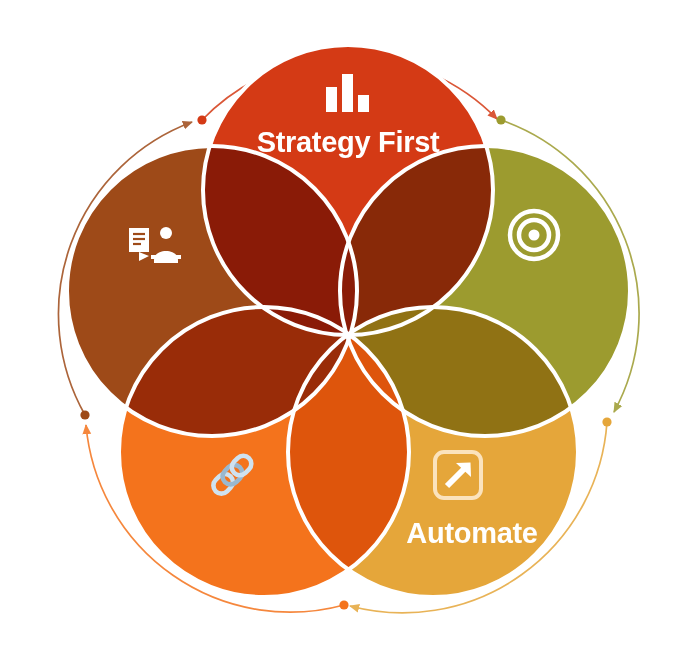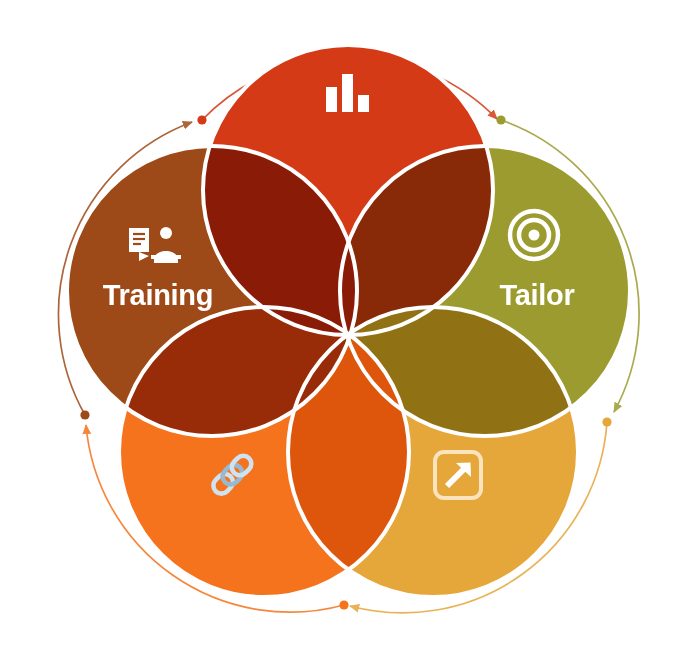--- a/index.html
+++ b/index.html
@@ -126,37 +126,38 @@
       </g>
   </svg>
 
   <div class="node-icon" id="icon-strategy-first" style="left: 348px; top: 95px;">
     <svg width="52" height="46" viewBox="0 0 52 46">
       <rect x="4" y="17" width="11" height="25" fill="#ffffff"></rect>
       <rect x="20" y="4" width="11" height="38" fill="#ffffff"></rect>
       <rect x="36" y="25" width="11" height="17" fill="#ffffff"></rect>
     </svg>
   </div>
+  <div class="node-label" id="label-strategy-first" style="left: 348px; top: 142px; font-size: 29px;">Strategy First</div>
 
   <div class="node-icon" id="icon-tailor" style="left: 534px; top: 237px;">
     <svg width="56" height="56" viewBox="0 0 56 56">
       <circle cx="28" cy="28" r="24" fill="none" stroke="#ffffff" stroke-width="4.5"></circle>
       <circle cx="28" cy="28" r="15" fill="none" stroke="#ffffff" stroke-width="4.5"></circle>
       <circle cx="28" cy="28" r="5.5" fill="#ffffff"></circle>
     </svg>
   </div>
-  <div class="node-label" id="label-tailor" style="left: 537px; top: 295px; font-size: 29px;">Tailor</div>
 
   <div class="node-icon" id="icon-automate" style="left: 458px; top: 477px;">
     <svg width="52" height="52" viewBox="0 0 52 52">
       <rect x="3" y="3" width="46" height="46" rx="9" ry="9" fill="none" stroke="#fbe3bd" stroke-width="4"></rect>
       <path d="M15 37 L35 17" stroke="#ffffff" stroke-width="6" stroke-linecap="butt"></path>
       <path d="M38.5 13.5 L39 28 L24 14 Z" fill="#ffffff"></path>
     </svg>
   </div>
+  <div class="node-label" id="label-automate" style="left: 472px; top: 533px; font-size: 29px;">Automate</div>
 
   <div class="node-icon" id="icon-integrate" style="left: 232px; top: 477px;">
     <svg width="56" height="56" viewBox="0 0 56 56">
       <g transform="rotate(-45 28 28)" fill="none" stroke-width="4.6">
         <rect x="5" y="20" width="21" height="16" rx="8" ry="8" stroke="#cfe2f0"></rect>
         <rect x="18" y="20" width="21" height="16" rx="8" ry="8" stroke="#9ab8cf"></rect>
         <rect x="31" y="20" width="21" height="16" rx="8" ry="8" stroke="#cfe2f0"></rect>
       </g>
     </svg>
   </div>
@@ -168,15 +169,14 @@
         <line x1="6" y1="9" x2="18" y2="9"></line>
         <line x1="6" y1="14" x2="18" y2="14"></line>
         <line x1="6" y1="19" x2="14" y2="19"></line>
       </g>
       <path d="M12 27 L12 36 L22 31 Z" fill="#ffffff"></path>
       <circle cx="39" cy="8" r="6" fill="#ffffff"></circle>
       <path d="M27 35 C27 23 51 23 51 35 L51 38 L27 38 Z" fill="#ffffff"></path>
       <rect x="24" y="30" width="30" height="4" fill="#ffffff"></rect>
     </svg>
   </div>
-  <div class="node-label" id="label-training" style="left: 158px; top: 295px; font-size: 29px;">Training</div>
 
 </div>
 
 </body></html>

